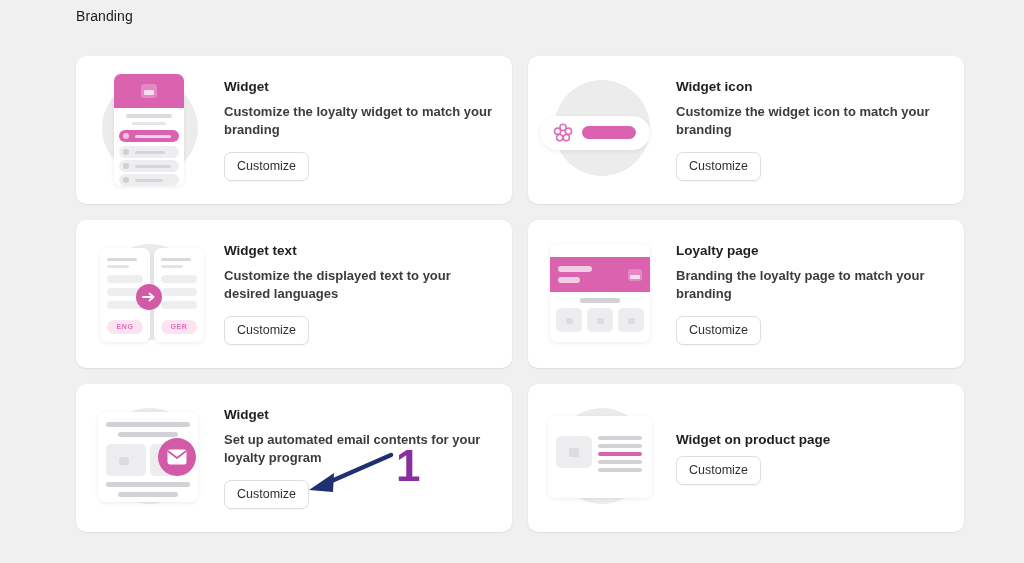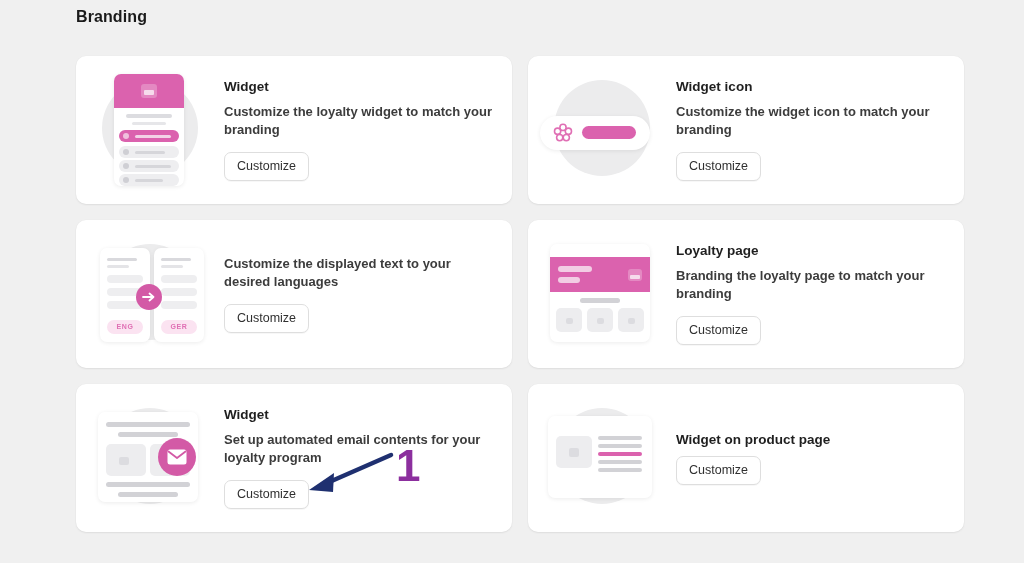--- a/index.html
+++ b/index.html
@@ -7,22 +7,22 @@
     width: 1024px; height: 563px;
     background: #f0f0f0;
     font-family: "Liberation Sans", sans-serif;
     overflow: hidden;
   }
   .page { position: relative; width: 1024px; height: 563px; }
 
   .page-title {
     position: absolute;
     left: 76px; top: 8px;
-    font-size: 16px;
-    font-weight: bold;
+    font-size: 14px;
+    font-weight: normal;
     color: #1a1a1a;
     letter-spacing: 0.1px;
   }
 
   .grid {
     position: absolute;
     left: 76px; top: 56px;
     width: 888px;
     display: grid;
     grid-template-columns: 436px 436px;
@@ -241,20 +241,21 @@
           <div class="wt-badge">GER</div>
         </div>
 
         <div class="wt-arrow">
           <svg width="16" height="16" viewBox="0 0 16 16">
             <path d="M2 8 H12 M8.5 4.5 L12.5 8 L8.5 11.5" fill="none" stroke="#ffffff" stroke-width="1.8" stroke-linecap="round" stroke-linejoin="round"></path>
           </svg>
         </div>
       </div>
       <div class="card-body">
+        <div class="card-title">Widget text</div>
         <div class="card-desc">Customize the displayed text to your desired languages</div>
         <div class="btn">Customize</div>
       </div>
     </div>
 
     <div class="card">
       <div class="illus">
         <div class="blob"></div>
         <div class="sheet lp-win">
           <div class="lp-dots"><i></i><i></i><i></i></div>

